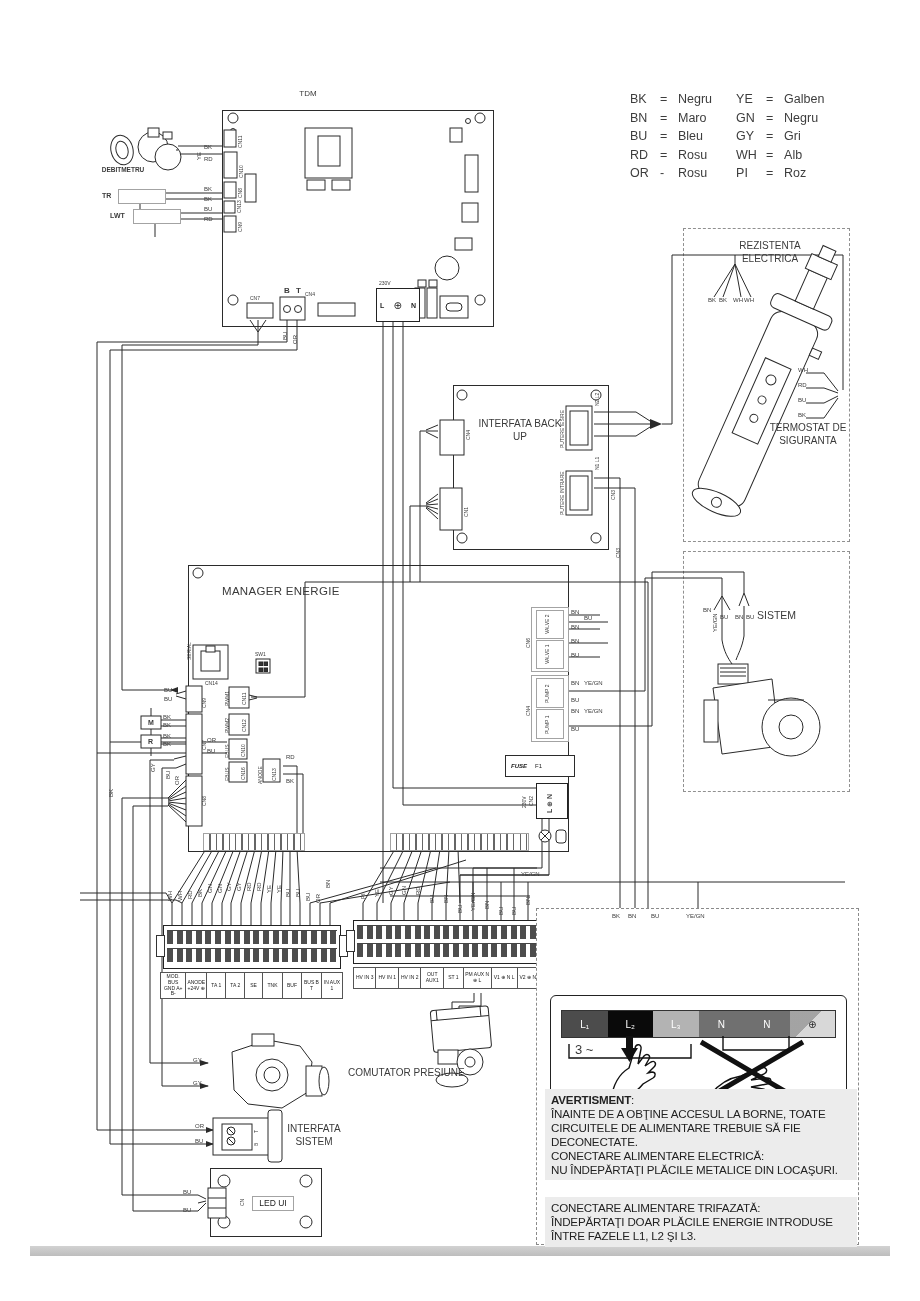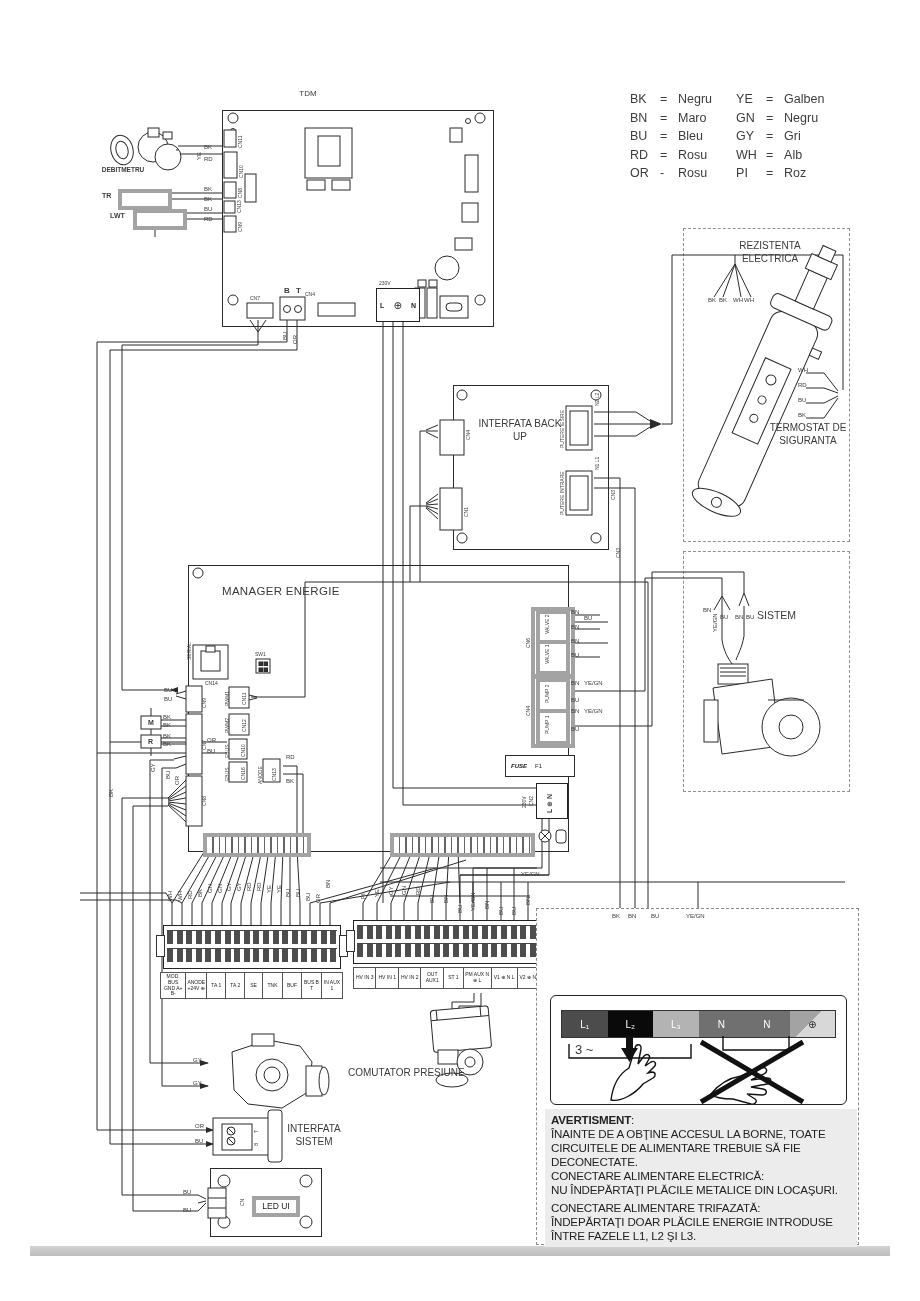--- a/index.html
+++ b/index.html
@@ -6,21 +6,21 @@
   .page{position:relative;width:920px;height:1301px;background:#ffffff;overflow:hidden;
         font-family:"Liberation Sans","DejaVu Sans",sans-serif;color:#222}
   .lab{position:absolute;color:#3a3a3a;line-height:1;white-space:nowrap;z-index:4}
   .t5{font-size:5px}.t6{font-size:6px}.t7{font-size:7px}.t8{font-size:8px}.t9{font-size:10px}.t10{font-size:10px}
   .v{transform:rotate(-90deg);transform-origin:0 0}
   .b{font-weight:bold}
   .ctr{text-align:center}
   .title{position:absolute;left:55px;top:44px;font-size:17px;font-weight:bold;letter-spacing:.2px;color:#111;z-index:4}
   .board{position:absolute;border:1.3px solid #2b2b2b;background:#fff;z-index:1}
   .dashbox{position:absolute;border:1px dashed #909090;background:transparent;z-index:0}
-  .con{position:absolute;border:4px solid #a3a3a3;background:#fff;z-index:3}
+  .con{position:absolute;border:1px solid #a3a3a3;background:#fff;z-index:3}
   .con2{position:absolute;border:1.4px solid #222;background:#fff;z-index:3}
   svg.wires{position:absolute;left:0;top:0;z-index:2;pointer-events:none}
   .legend{position:absolute;left:630px;top:92px;width:255px;display:flex;gap:24px;z-index:4}
   .legend .col{display:flex;flex-direction:column;gap:4.5px}
   .lrow{display:flex;font-size:12.5px;color:#3d3d3d}
   .lrow .c{width:30px}.lrow .e{width:18px}
   .strip{position:absolute;border:1.2px solid #222;background:#fff;z-index:3}
   .strip::before{content:"";position:absolute;left:-8px;top:9px;width:7px;height:20px;border:1px solid #333;background:#fff}
   .strip::after{content:"";position:absolute;right:-8px;top:9px;width:7px;height:20px;border:1px solid #333;background:#fff}
   .teeth{margin:4px 3px 0 3px;height:13px;background:repeating-linear-gradient(90deg,#4d4d4d 0 6px,#ffffff 6px 9.6px);border-top:1px solid #444}
@@ -570,21 +570,21 @@
         </g>
         <g fill="#111" stroke="none">
           <rect x="75" y="40" width="7" height="12"></rect>
           <path d="M70,52 L87,52 L78.5,66 Z"></path>
         </g>
         <g stroke="#111" stroke-width="5" fill="none">
           <path d="M150,46 L252,106 M252,46 L150,106"></path>
         </g>
       </svg>
     </div>
-    <div class="warn-text" style="top:200px">
+    <div class="warn-text" style="top:180px">
       <span class="b">AVERTISMENT</span><span>:</span>
       <div>ÎNAINTE DE A OBŢINE ACCESUL LA BORNE, TOATE CIRCUITELE DE ALIMENTARE TREBUIE SĂ FIE DECONECTATE.</div>
       <div>CONECTARE ALIMENTARE ELECTRICĂ:</div>
       <div>NU ÎNDEPĂRTAŢI PLĂCILE METALICE DIN LOCAŞURI.</div>
     </div>
     <div class="warn-text" style="top:288px">
       <div>CONECTARE ALIMENTARE TRIFAZATĂ:</div>
       <div>ÎNDEPĂRTAŢI DOAR PLĂCILE ENERGIE INTRODUSE ÎNTRE FAZELE L1, L2 ŞI L3.</div>
     </div>
   </div>

